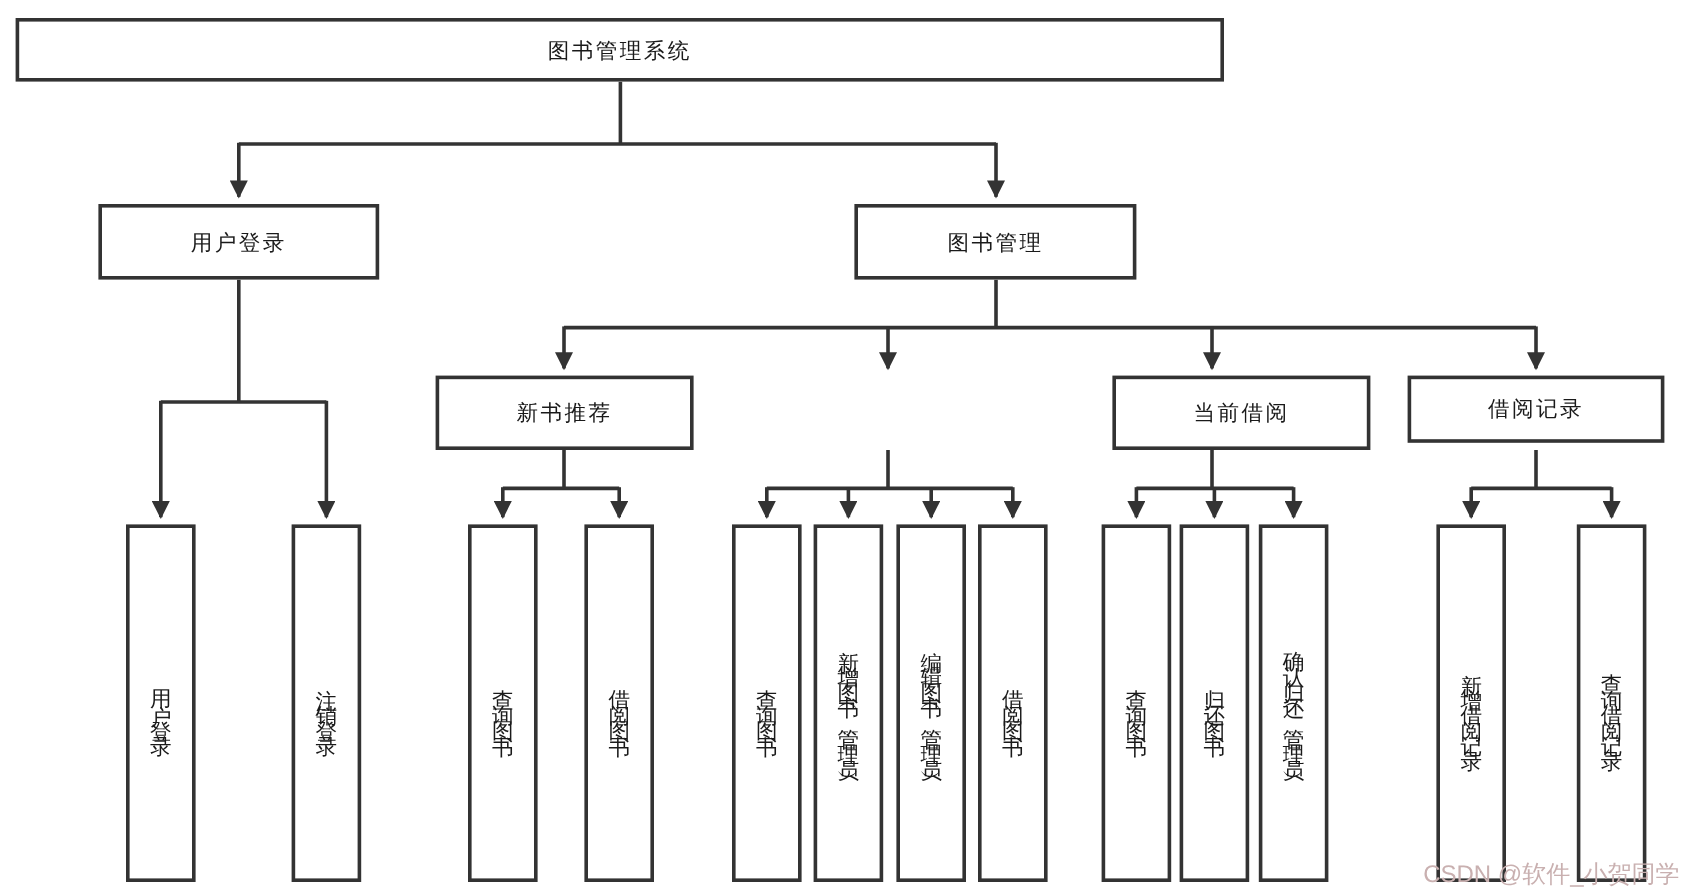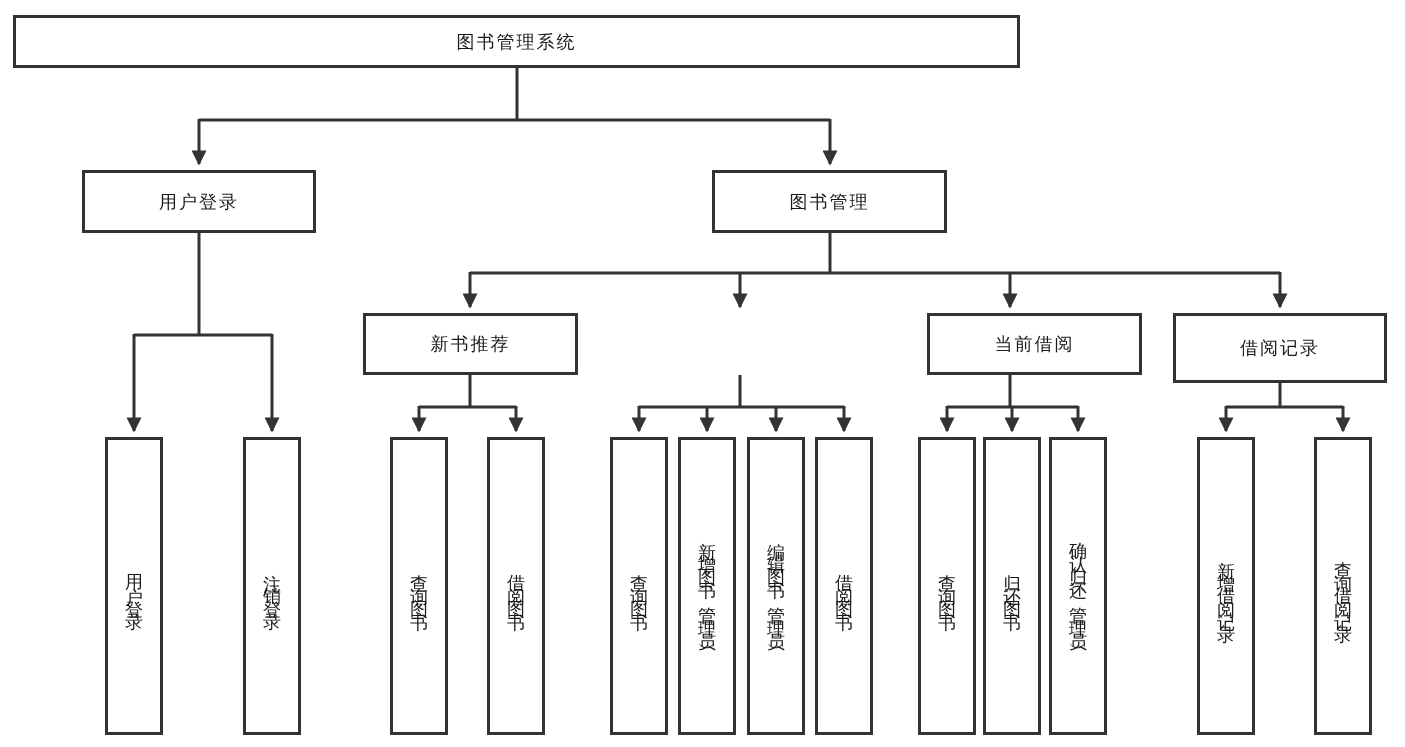--- a/index.html
+++ b/index.html
@@ -17,21 +17,21 @@
     writing-mode:vertical-rl;text-orientation:mixed;
     font-size:18px;letter-spacing:13px;line-height:1;
   }
   
   .n-root{left:13px;top:15px;width:1007px;height:53px;}
   .n-login{left:82px;top:170px;width:234px;height:63px;}
   .n-mgmt{left:712px;top:170px;width:235px;height:63px;}
   .n-g0{left:363px;top:313px;width:215px;height:62px;}
   .n-g1{left:633px;top:313px;width:215px;height:62px;}
   .n-g2{left:903px;top:313px;width:215px;height:62px;margin-left:24px;}
-  .n-g3{left:1173px;top:313px;width:214px;height:70px;}
+  .n-g3{left:1173px;top:313px;width:214px;height:56px;}
   .lf{top:437px;width:58px;height:298px;}
   .l-00{left:105px}.l-01{left:243px}
   .l-100{left:390px}.l-101{left:487px}
   .l-110{left:610px}.l-111{left:678px}.l-112{left:747px}.l-113{left:815px}
   .l-120{left:918px}.l-121{left:983px}.l-122{left:1049px}
   .l-130{left:1197px}.l-131{left:1314px}
   .watermark{
     position:absolute;left:1186px;top:715px;z-index:5;
     font-size:20px;color:#c9b0b0;white-space:nowrap;letter-spacing:0;
   }
@@ -111,14 +111,15 @@
   <div class="box leaf lf l-112">编辑图书（管理员）</div>
   <div class="box leaf lf l-113">借阅图书</div>
 
   <div class="box leaf lf l-120">查询图书</div>
   <div class="box leaf lf l-121">归还图书</div>
   <div class="box leaf lf l-122">确认归还（管理员）</div>
 
   <div class="box leaf lf l-130">新增借阅记录</div>
   <div class="box leaf lf l-131">查询借阅记录</div>
 
+  <div class="watermark">CSDN @软件_小贺同学</div>
 
 </div>
 
 </body></html>

